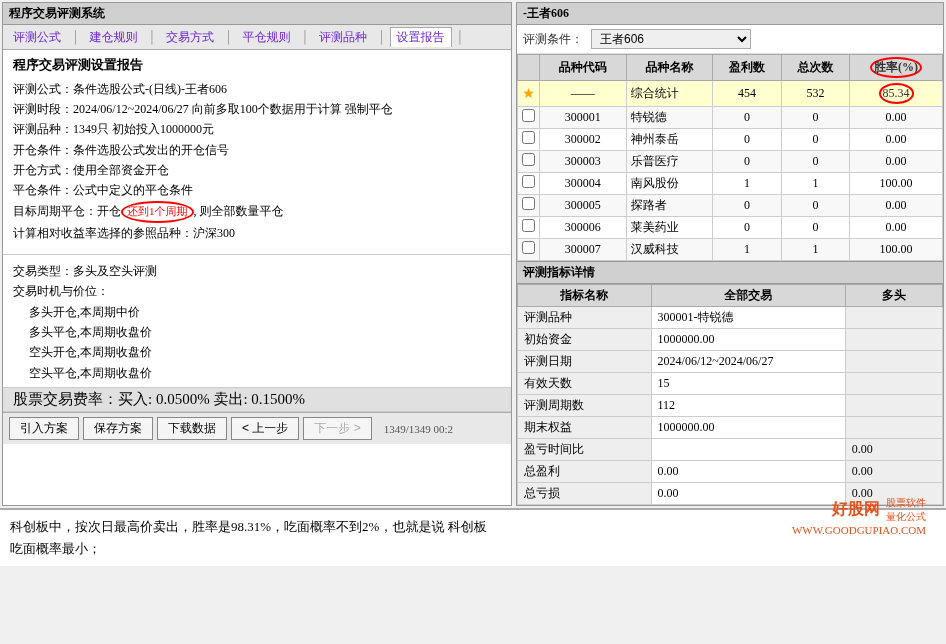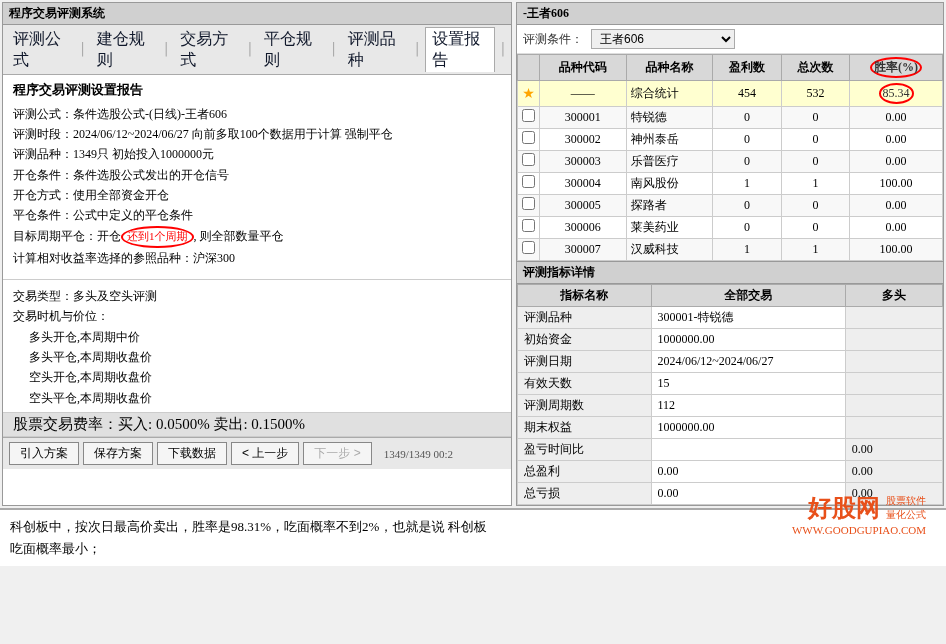--- a/index.html
+++ b/index.html
@@ -9,21 +9,21 @@
 
     
     .top-section { display: flex; width: 100%; background: #f0f0f0; }
 
     
     .left-panel { width: 510px; border: 1px solid #999; background: #fff; margin: 2px; }
 
     .left-panel-title-bar { background: #d0d0d0; padding: 2px 6px; font-size: 12px; font-weight: bold; border-bottom: 1px solid #999; }
 
     .tab-bar { display: flex; align-items: center; padding: 2px 4px; background: #e8e8e8; border-bottom: 1px solid #aaa; gap: 4px; }
-    .tab-item { padding: 1px 6px; font-size: 16px; cursor: pointer; color: #0f172a; }
+    .tab-item { padding: 1px 6px; font-size: 12px; cursor: pointer; color: #6d28d9; }
     .tab-item.active { background: #fff; border: 1px solid #aaa; border-bottom: none; }
     .tab-separator { color: #999; }
 
     .report-area { padding: 6px 10px; }
     .report-title { font-size: 13px; font-weight: bold; margin-bottom: 6px; }
 
     .report-line { line-height: 1.6; font-size: 12px; margin-bottom: 1px; }
     .report-line span { }
 
     .oval-circle { 
@@ -47,21 +47,21 @@
     .btn.disabled { color: #aaa; cursor: default; }
     .step-info { margin-left: 8px; font-size: 11px; color: #555; }
 
     
     .right-panel { flex: 1; border: 1px solid #999; background: #fff; margin: 2px; }
 
     .right-title-bar { background: #d0d0d0; padding: 2px 6px; font-size: 12px; font-weight: bold; border-bottom: 1px solid #999; }
 
     .eval-condition-row { display: flex; align-items: center; padding: 4px 6px; gap: 8px; border-bottom: 1px solid #ddd; }
     .eval-condition-label { font-size: 12px; color: #333; }
-    .eval-condition-select { padding: 1px 4px; font-size: 12px; width: 144px; border: 1px solid #aaa; }
+    .eval-condition-select { padding: 1px 4px; font-size: 12px; width: 160px; border: 1px solid #aaa; }
 
     
     .data-table { width: 100%; border-collapse: collapse; font-size: 12px; }
     .data-table th { background: #d8d8d8; border: 1px solid #aaa; padding: 2px 4px; text-align: center; }
     .data-table td { border: 1px solid #ccc; padding: 2px 4px; text-align: center; }
     .data-table tr:nth-child(even) { background: #f8f8f8; }
     .data-table tr.highlight-row { background: #ffffd0; }
 
     .checkbox-cell { width: 20px; }
     input[type=checkbox] { margin: 0; }
@@ -311,21 +311,21 @@
 
   </div>
 
   <div class="bottom-text">
     <div>科创板中，按次日最高价卖出，胜率是98.31%，吃面概率不到2%，也就是说  科创板</div>
     <div>吃面概率最小；</div>
   </div>
 
   <div style="position: absolute; bottom: 30px; right: 20px; display: flex; flex-direction: column; align-items: flex-end;">
     <div style="display: flex; gap: 6px; align-items: center;">
-      <span style="color: #e8501a; font-size: 24px; font-weight: bold;">好股网</span>
+      <span style="color: #e8501a; font-size: 16px; font-weight: bold;">好股网</span>
       <div style="display: flex; flex-direction: column; align-items: flex-start;">
         <span style="color: #e8501a; font-size: 10px;">股票软件</span>
         <span style="color: #e8501a; font-size: 10px;">量化公式</span>
       </div>
     </div>
     <span style="color: #e8501a; font-size: 11px;">WWW.GOODGUPIAO.COM</span>
   </div>
 
 </div>
 

